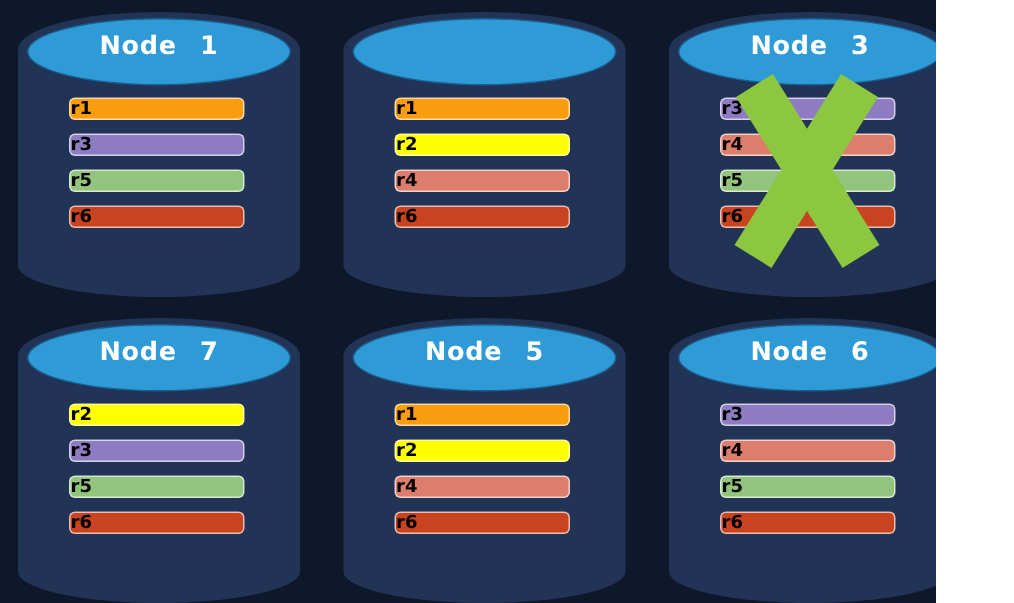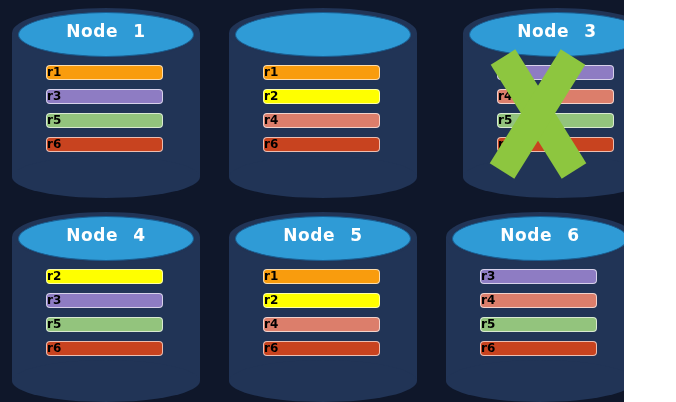--- a/index.html
+++ b/index.html
@@ -108,40 +108,40 @@
     <div class="cyl-rim"></div>
     <div class="cyl-top"></div>
     <div class="bars">
       <div class="bar" style="background: rgb(249, 156, 13);">r1</div>
       <div class="bar" style="background: rgb(255, 255, 0);">r2</div>
       <div class="bar" style="background: rgb(220, 126, 107);">r4</div>
       <div class="bar" style="background: rgb(200, 67, 31);">r6</div>
     </div>
   </div>
 
-  <div class="node" style="left:446px; top:8px;margin-left:17px;">
+  <div class="node" style="left:446px; top:8px;">
     <div class="cyl-body"></div>
     <div class="cyl-bottom"></div>
     <div class="cyl-rim"></div>
     <div class="cyl-top"></div>
     <div class="node-title">Node 3</div>
     <div class="bars">
       <div class="bar" style="background: rgb(142, 124, 195);">r3</div>
       <div class="bar" style="background: rgb(220, 126, 107);">r4</div>
       <div class="bar" style="background: rgb(147, 196, 125);">r5</div>
       <div class="bar" style="background: rgb(200, 67, 31);">r6</div>
     </div>
   </div>
 
   <div class="node" style="left:12px; top:212px;">
     <div class="cyl-body"></div>
     <div class="cyl-bottom"></div>
     <div class="cyl-rim"></div>
     <div class="cyl-top"></div>
-    <div class="node-title">Node 4</div>
+    <div class="node-title">Node 7</div>
     <div class="bars">
       <div class="bar" style="background: rgb(255, 255, 0);">r2</div>
       <div class="bar" style="background: rgb(142, 124, 195);">r3</div>
       <div class="bar" style="background: rgb(147, 196, 125);">r5</div>
       <div class="bar" style="background: rgb(200, 67, 31);">r6</div>
     </div>
   </div>
 
   <div class="node" style="left:229px; top:212px;">
     <div class="cyl-body"></div>

